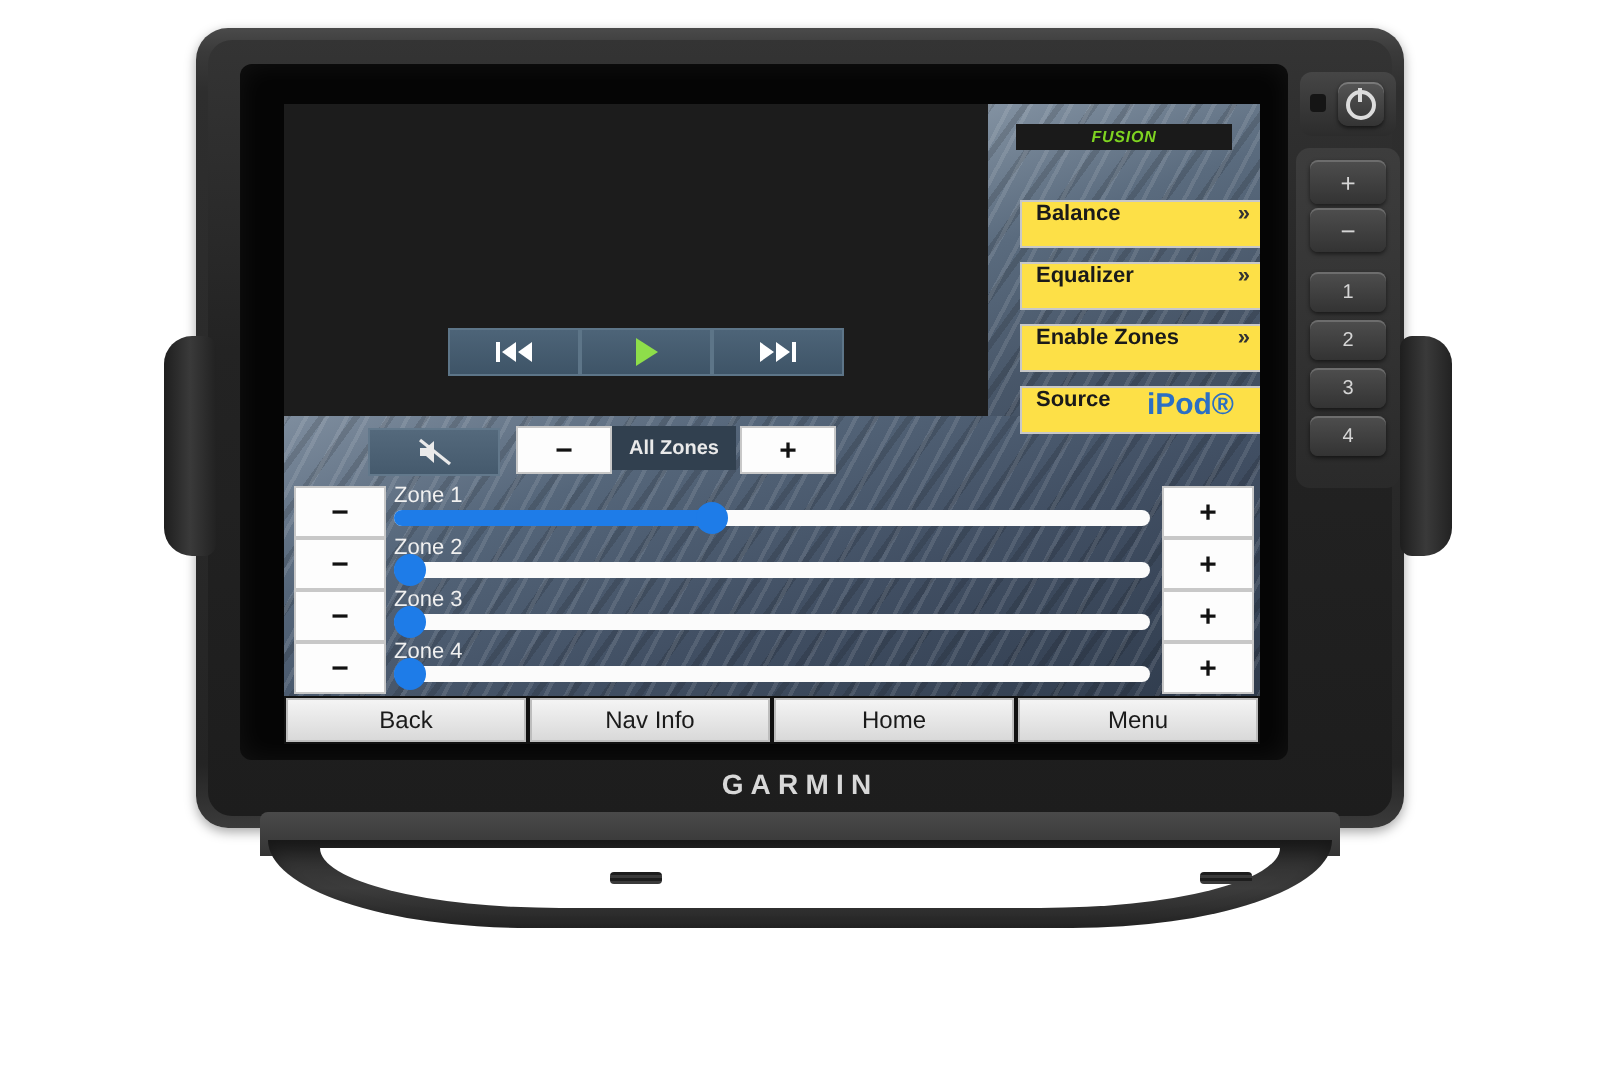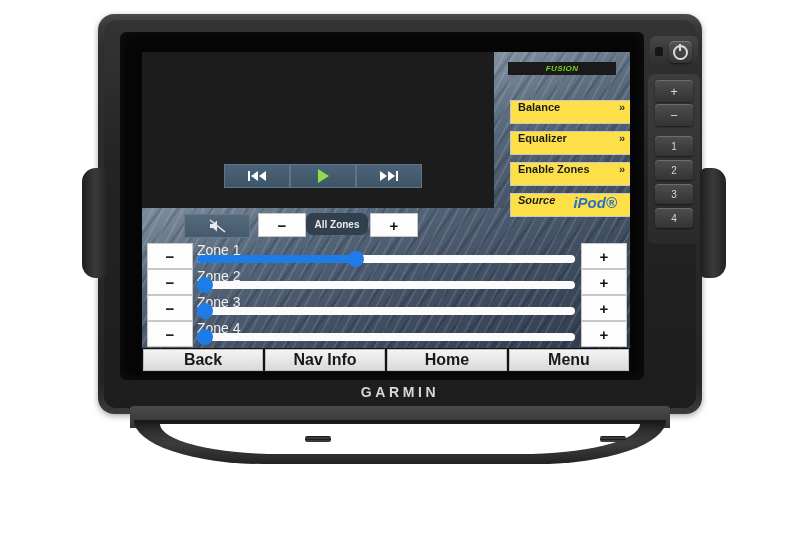--- a/index.html
+++ b/index.html
@@ -107,58 +107,58 @@
       repeating-linear-gradient(118deg, rgba(255,255,255,.10) 0 2px, rgba(255,255,255,0) 2px 9px),
       repeating-linear-gradient(126deg, rgba(0,0,0,.13) 0 3px, rgba(0,0,0,0) 3px 14px),
       linear-gradient(160deg,#8392a2 0%,#5a6b7e 35%,#45536680 70%,#37435499 100%),#4b5a6c;}
 
   
   #fusion{position:absolute;left:366px;top:10px;width:108px;height:13px;background:#1a1a1a;
     display:flex;align-items:center;justify-content:center;}
   #fusion-text{color:#7ed321;font-size:8px;font-weight:700;letter-spacing:.4px;font-style:italic;}
   .rmenu{position:absolute;left:368px;width:122px;height:22px;background:#fde047;
     border:1px solid #c8c8c8;display:flex;align-items:flex-start;}
-  #rm-0{top:48px;} #rm-1{top:79px;} #rm-2{top:110px;} #rm-3{top:141px;font-style:italic;}
+  #rm-0{top:48px;} #rm-1{top:79px;} #rm-2{top:110px;} #rm-3{top:141px;}
   .rmenu-lbl{margin-left:7px;color:#1a1a1a;font-size:11px;font-weight:600;flex:1;}
   .rmenu-chev{margin-right:8px;color:#333;font-size:11px;font-weight:700;}
   .rmenu-val{margin-right:16px;color:#2b6fc4;font-size:15px;font-weight:700;}
 
   
   #mute-btn{position:absolute;left:42px;top:162px;width:64px;height:22px;
     background:linear-gradient(180deg,#54697c,#455a6d);border:1px solid #62788b;
     display:flex;align-items:center;justify-content:center;}
   #allz-minus{position:absolute;left:116px;top:161px;width:46px;height:22px;background:#fdfdfd;
     border:1px solid #c8c8c8;display:flex;align-items:center;justify-content:center;
     color:#111;font-size:15px;font-weight:700;}
   #allz-lbl{position:absolute;left:164px;top:161px;width:62px;height:22px;
     background:#31404f;display:flex;align-items:center;justify-content:center;
-    color:#eaeaea;font-size:10px;font-weight:600;border-radius:7px;}
+    color:#eaeaea;font-size:10px;font-weight:600;}
   #allz-plus{position:absolute;left:228px;top:161px;width:46px;height:22px;background:#fdfdfd;
     border:1px solid #c8c8c8;display:flex;align-items:center;justify-content:center;
     color:#111;font-size:15px;font-weight:700;}
 
   .zrow{position:absolute;left:0;width:488px;height:26px;}
   .zminus{position:absolute;left:5px;top:1px;width:44px;height:24px;background:#fdfdfd;
     border:1px solid #c8c8c8;display:flex;align-items:center;justify-content:center;
     color:#111;font-size:15px;font-weight:700;}
   .zplus{position:absolute;left:439px;top:1px;width:44px;height:24px;background:#fdfdfd;
     border:1px solid #c8c8c8;display:flex;align-items:center;justify-content:center;
     color:#111;font-size:15px;font-weight:700;}
-  .zlabel{position:absolute;left:55px;top:0px;color:#f0f0f0;font-size:14px;}
+  .zlabel{position:absolute;left:55px;top:0px;color:#f0f0f0;font-size:11px;}
   .ztrack{position:absolute;left:55px;top:13px;width:378px;height:8px;
     background:#fbfbfb;border-radius:4px;}
   .zfill{position:absolute;left:0;top:0;height:8px;background:#1e7ce8;border-radius:4px;}
   .zthumb{position:absolute;top:-4px;width:16px;height:16px;border-radius:50%;background:#1e7ce8;}
 
   
   #navbar{position:absolute;left:0;top:296px;width:488px;height:24px;background:#111;
     display:flex;}
   .navbtn{flex:1;margin:1px;background:linear-gradient(180deg,#f4f4f4,#d9d9d9);
     border:1px solid #bdbdbd;display:flex;align-items:center;justify-content:center;
-    color:#1a1a1a;font-size:16px;font-weight:700;}
+    color:#1a1a1a;font-size:12px;font-weight:400;}
 </style>
 </head>
 <body>
 
 <div id="device">
   <div id="device-inner"></div>
 
   <div id="glass"></div>
 
   <div id="screen">

